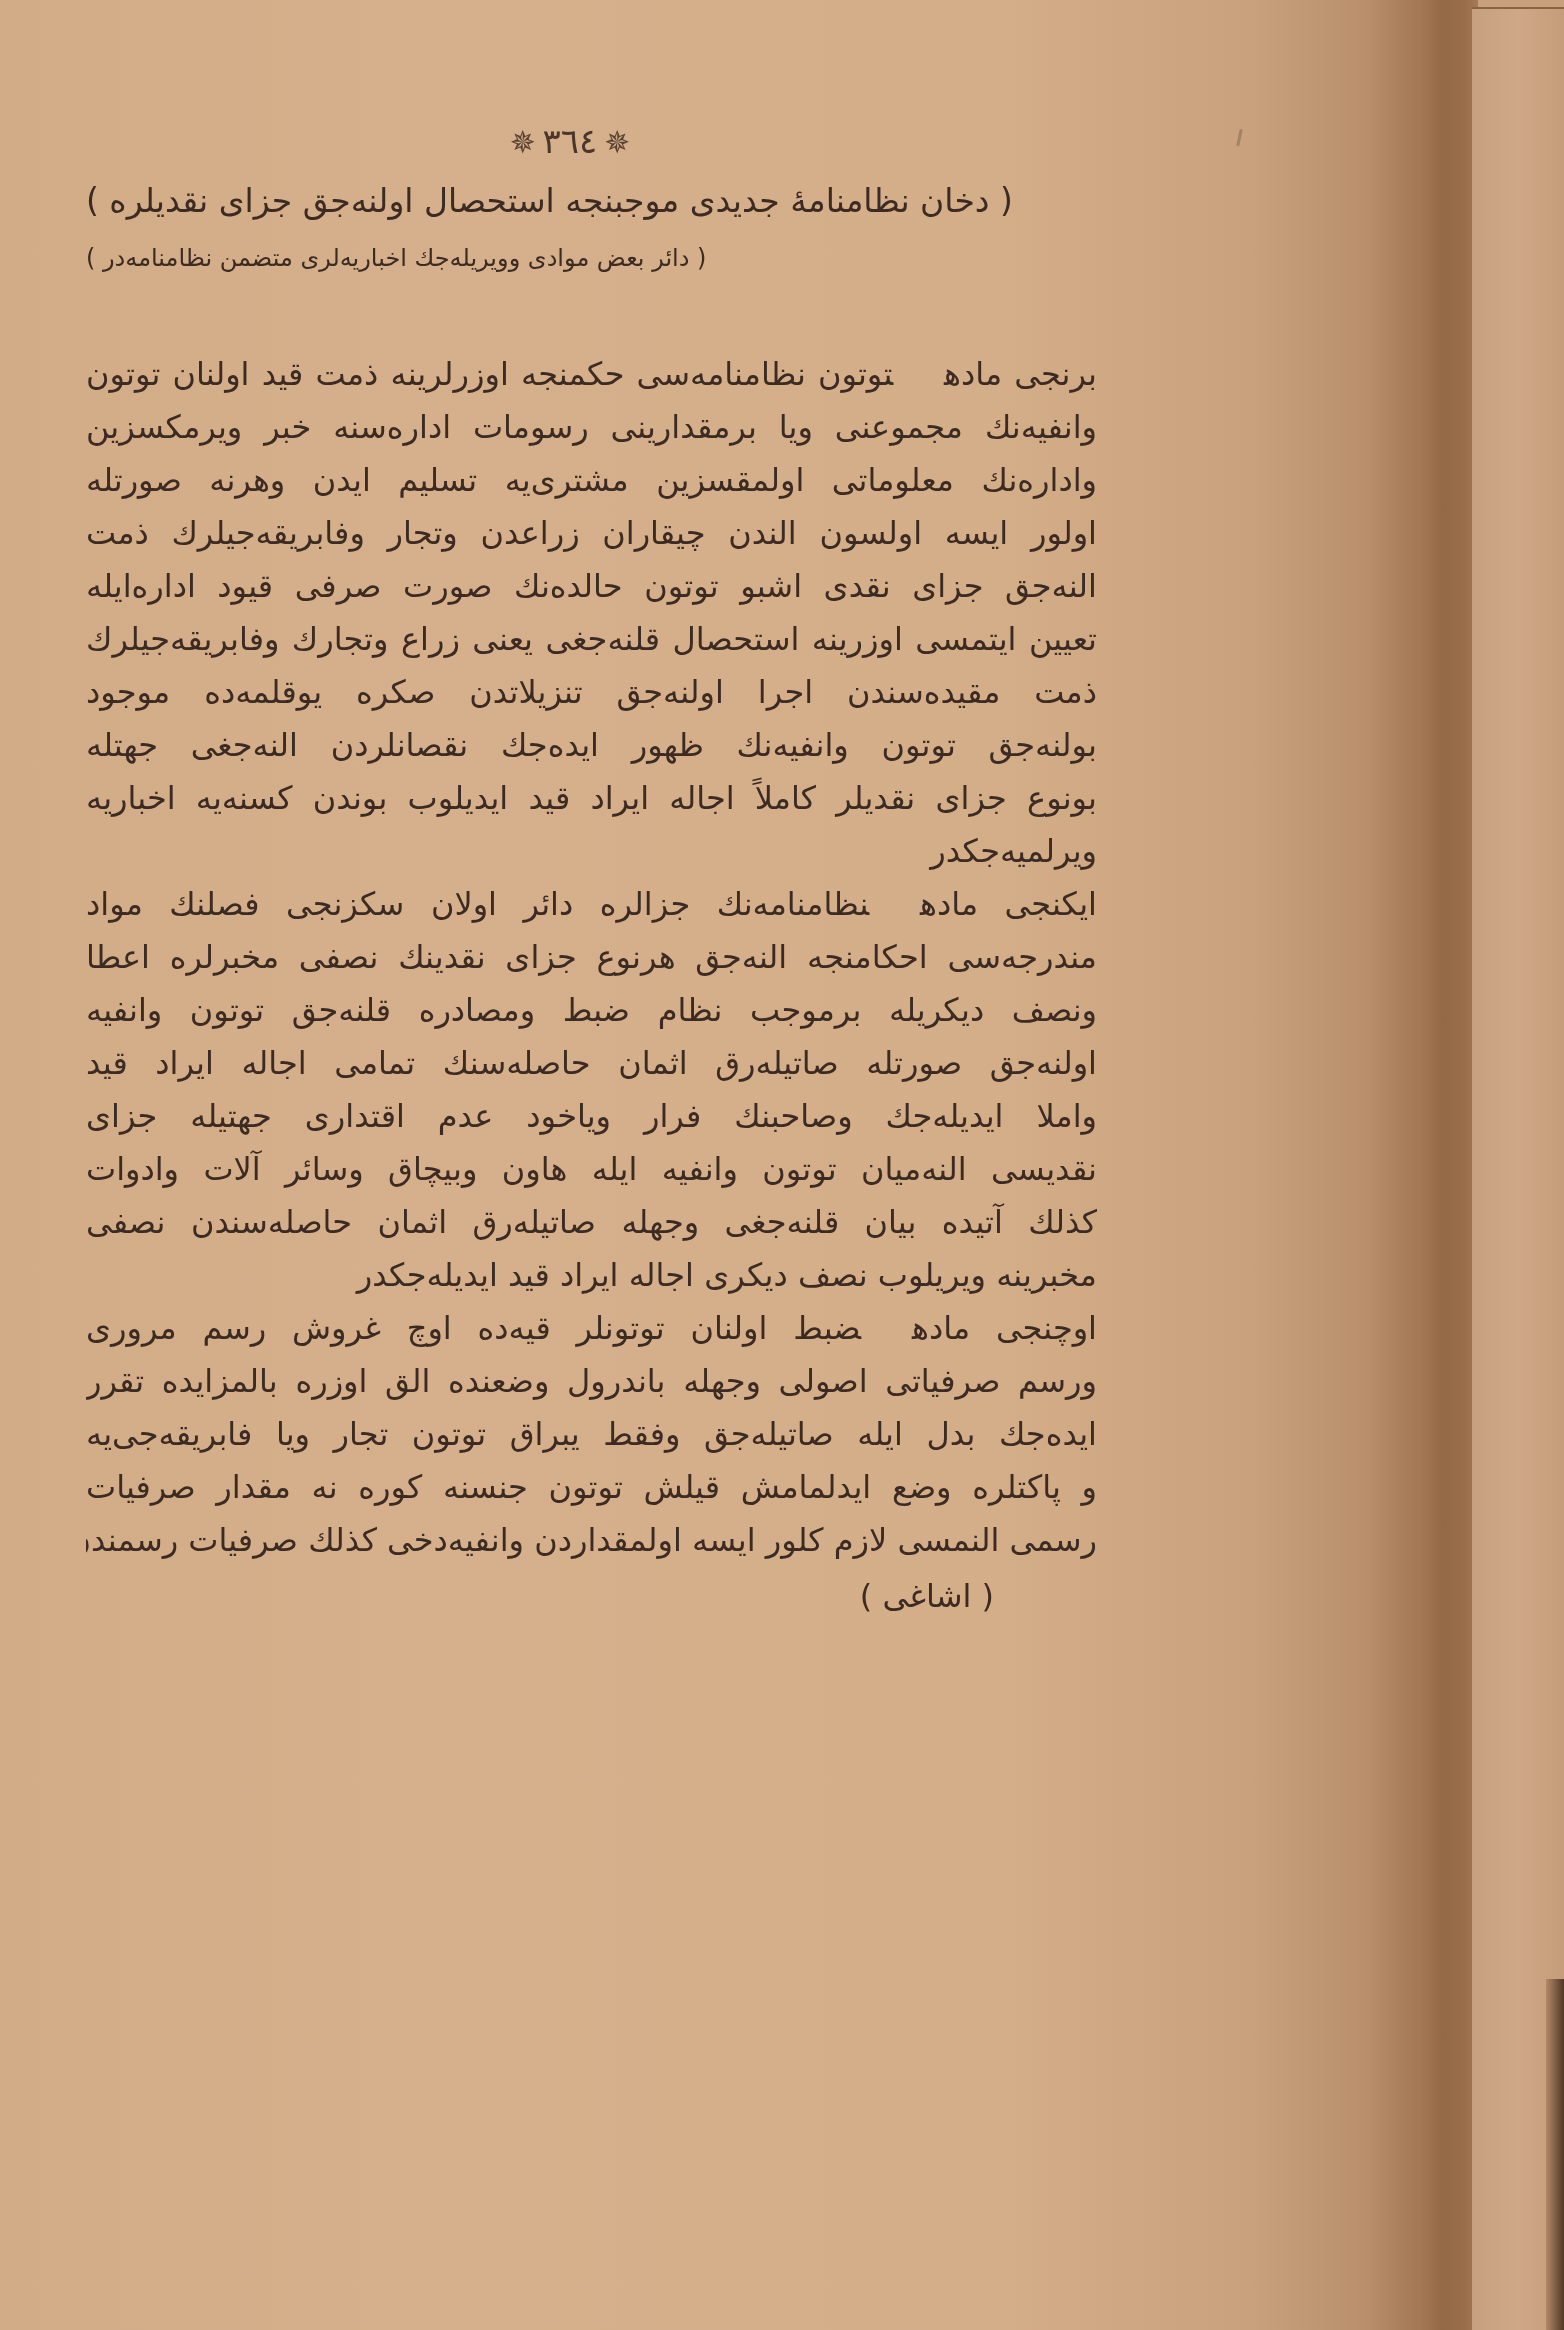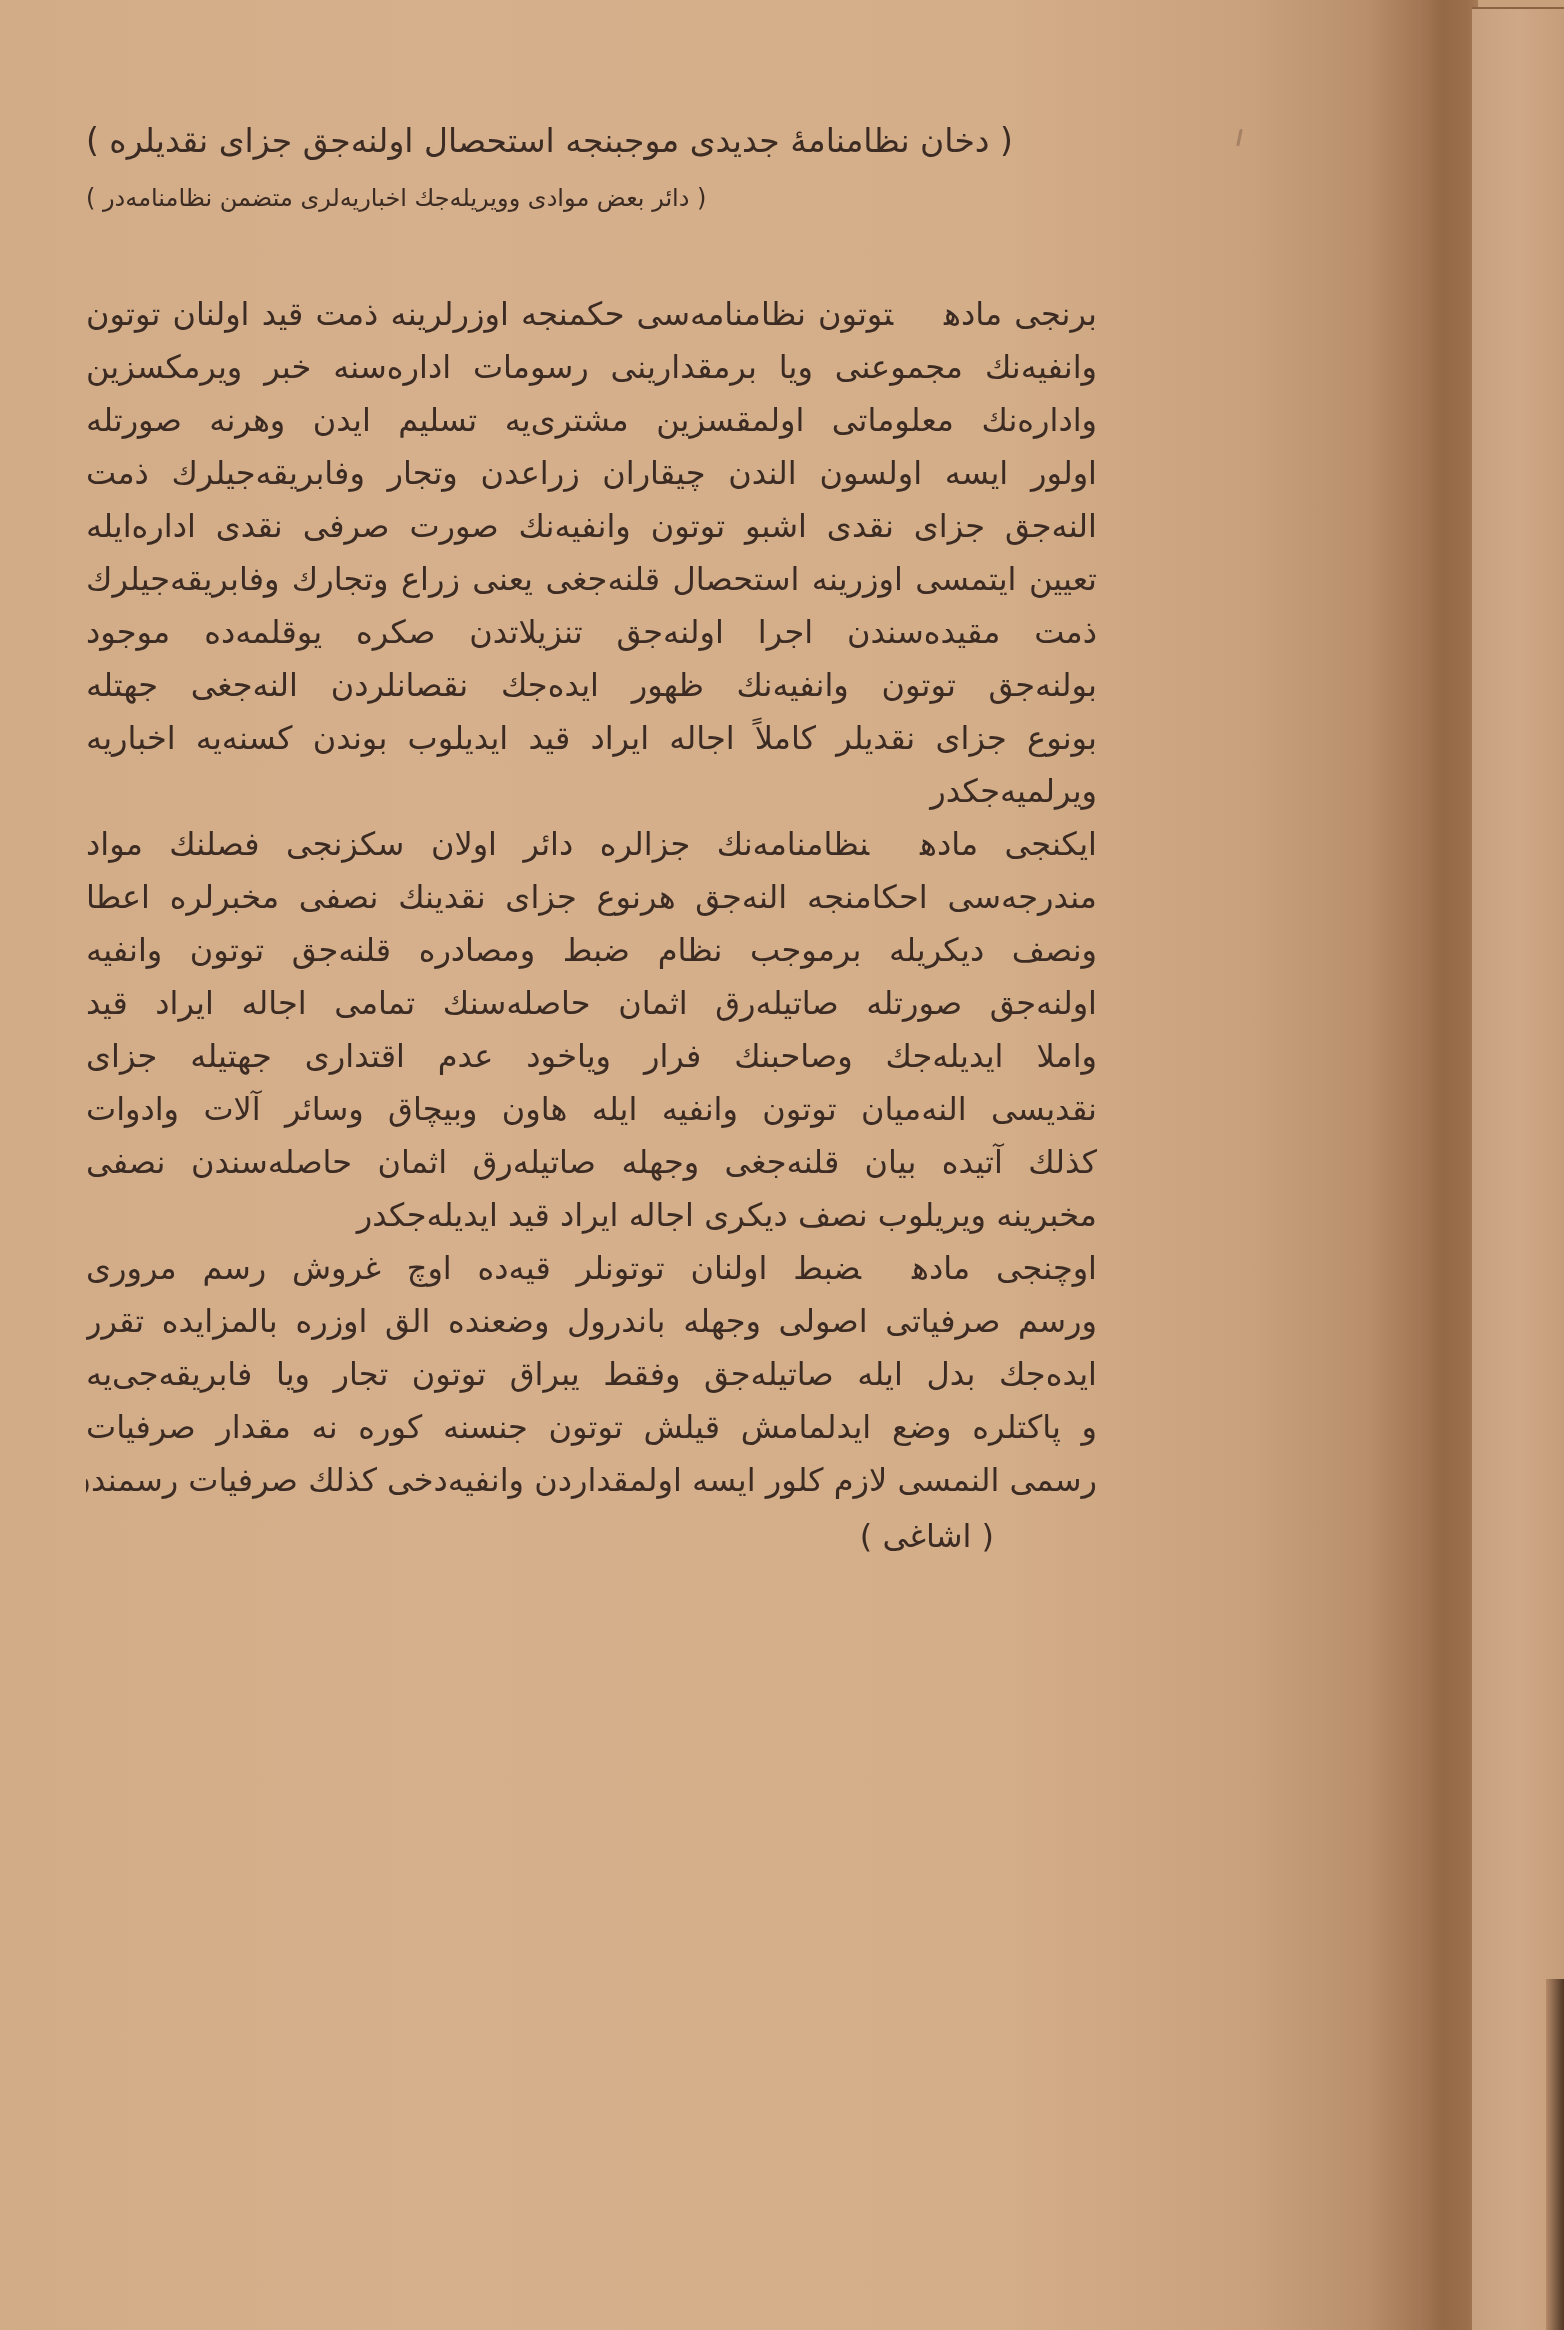--- a/index.html
+++ b/index.html
@@ -119,32 +119,35 @@
     }
   </style>
 </head>
 <body>
 
 <div class="page">
   <div class="ink-mark"></div>
 
   <div class="text-block">
 
+    <div class="page-number">
+      <span class="ornament">✵</span><span>٣٦٤</span><span class="ornament">✵</span>
+    </div>
 
     <div class="heading">( دخان نظامنامهٔ جدیدی موجبنجه استحصال اولنه‌جق جزای نقدیلره )</div>
     <div class="heading sub">( دائر بعض موادی وویریله‌جك اخباریه‌لری متضمن نظامنامه‌در )</div>
 
     <div class="body-text">
 
       <div>
         <span class="line"><span class="article-label">برنجی ماده</span><span>توتون نظامنامه‌سی حکمنجه اوزرلرینه ذمت قید اولنان توتون</span></span>
         <span class="line">وانفیه‌نك مجموعنی ویا برمقدارینی رسومات اداره‌سنه خبر ویرمکسزین</span>
         <span class="line">واداره‌نك معلوماتی اولمقسزین مشتری‌یه تسلیم ایدن وهرنه صورتله</span>
         <span class="line">اولور ایسه اولسون الندن چیقاران زراعدن وتجار وفابریقه‌جیلرك ذمت</span>
-        <span class="line">النه‌جق جزای نقدی اشبو توتون وانفیه‌نك صورت صرفی نقدی اداره‌ایله</span>
+        <span class="line">النه‌جق جزای نقدی اشبو توتون حالده‌نك صورت صرفی قیود اداره‌ایله</span>
         <span class="line">تعیین ایتمسی اوزرینه استحصال قلنه‌جغی یعنی زراع وتجارك وفابریقه‌جیلرك</span>
         <span class="line">ذمت مقیده‌سندن اجرا اولنه‌جق تنزیلاتدن صکره یوقلمه‌ده موجود</span>
         <span class="line">بولنه‌جق توتون وانفیه‌نك ظهور ایده‌جك نقصانلردن النه‌جغی جهتله</span>
         <span class="line">بونوع جزای نقدیلر کاملاً اجاله ایراد قید ایدیلوب بوندن کسنه‌یه اخباریه</span>
         <span class="line short">ویرلمیه‌جکدر</span>
       </div>
 
       <div>
         <span class="line"><span class="article-label">ایکنجی ماده</span><span>نظامنامه‌نك جزالره دائر اولان سکزنجی فصلنك مواد</span></span>
         <span class="line">مندرجه‌سی احکامنجه النه‌جق هرنوع جزای نقدینك نصفی مخبرلره اعطا</span>

